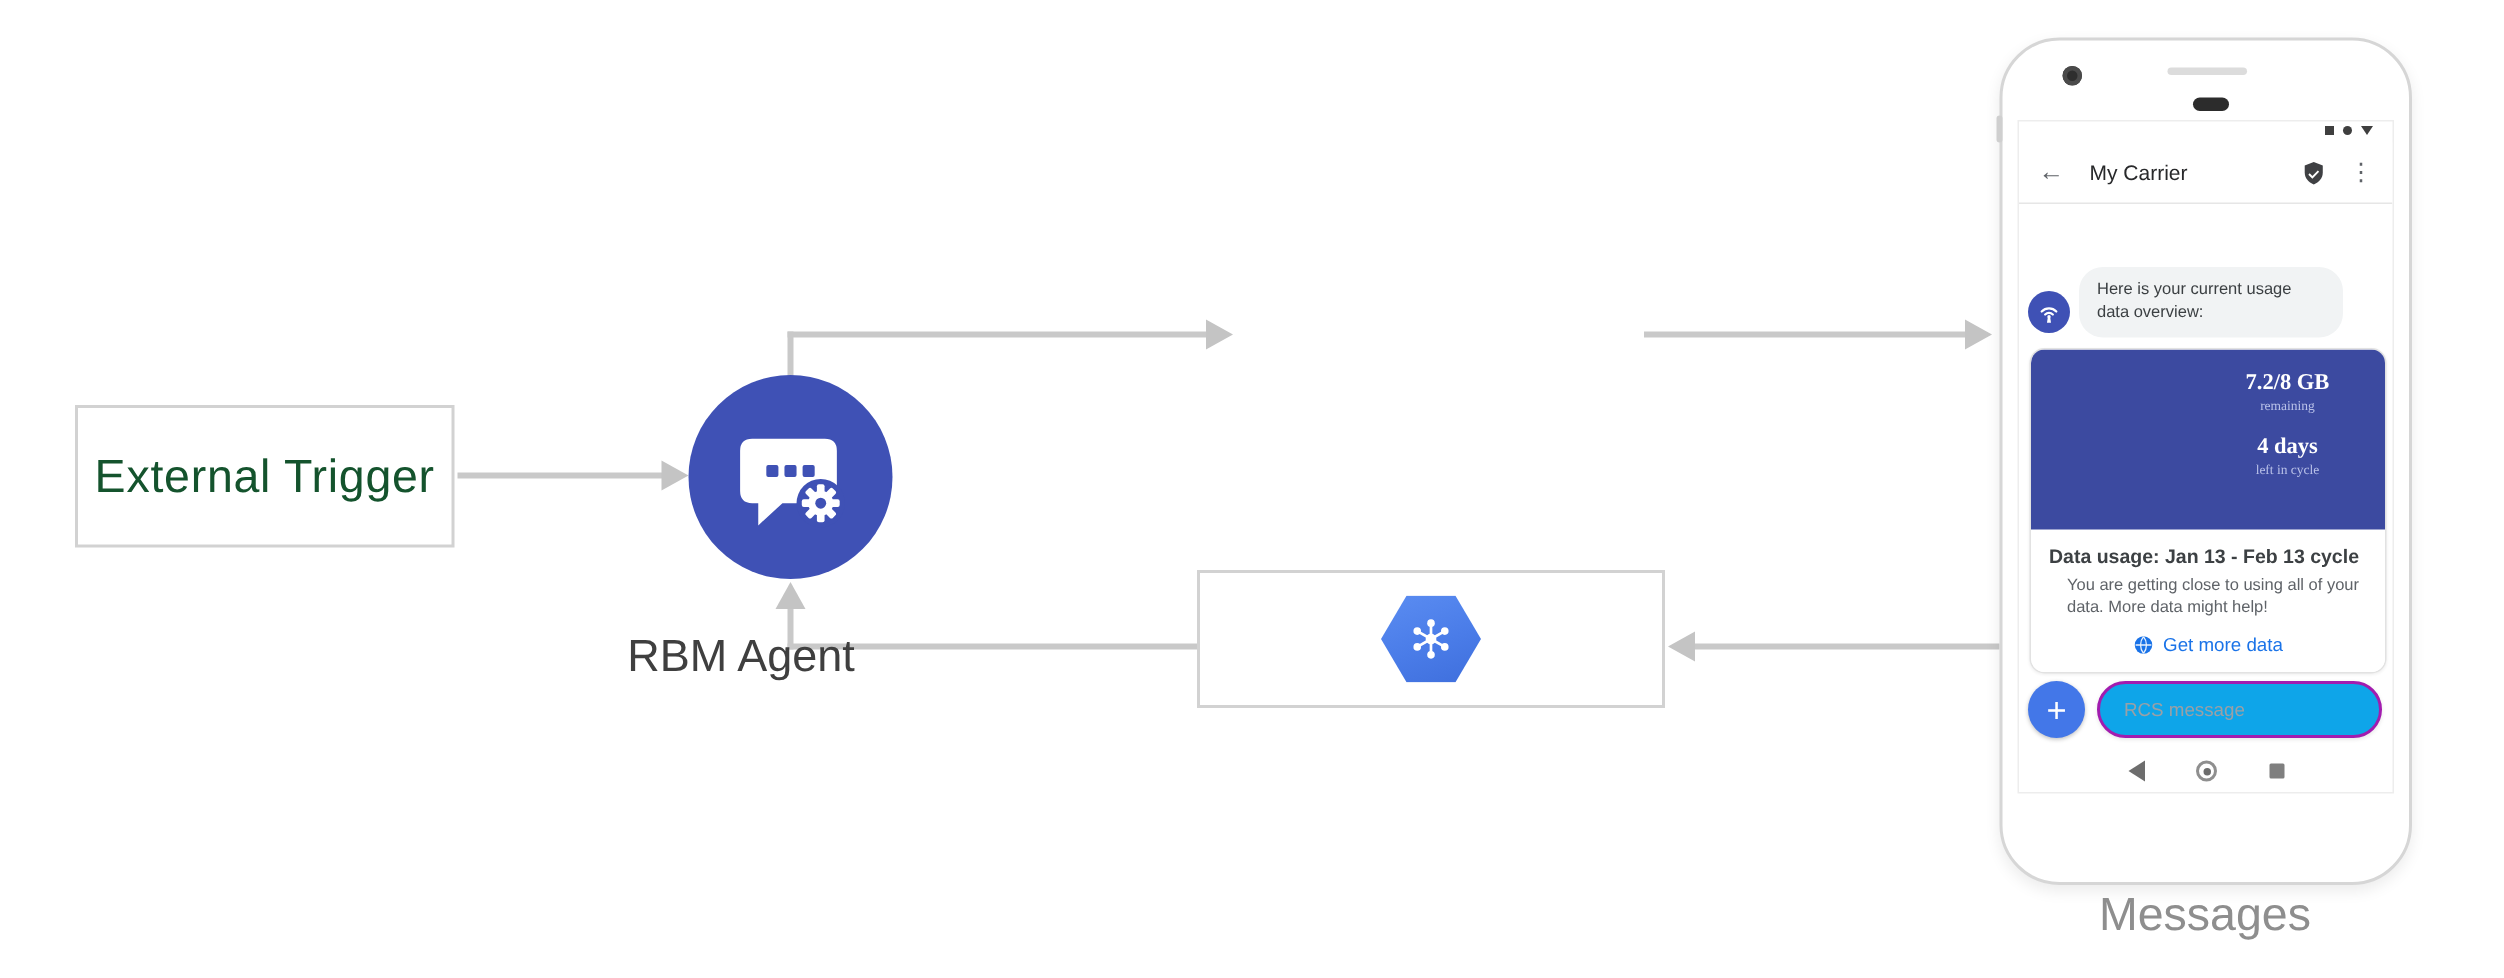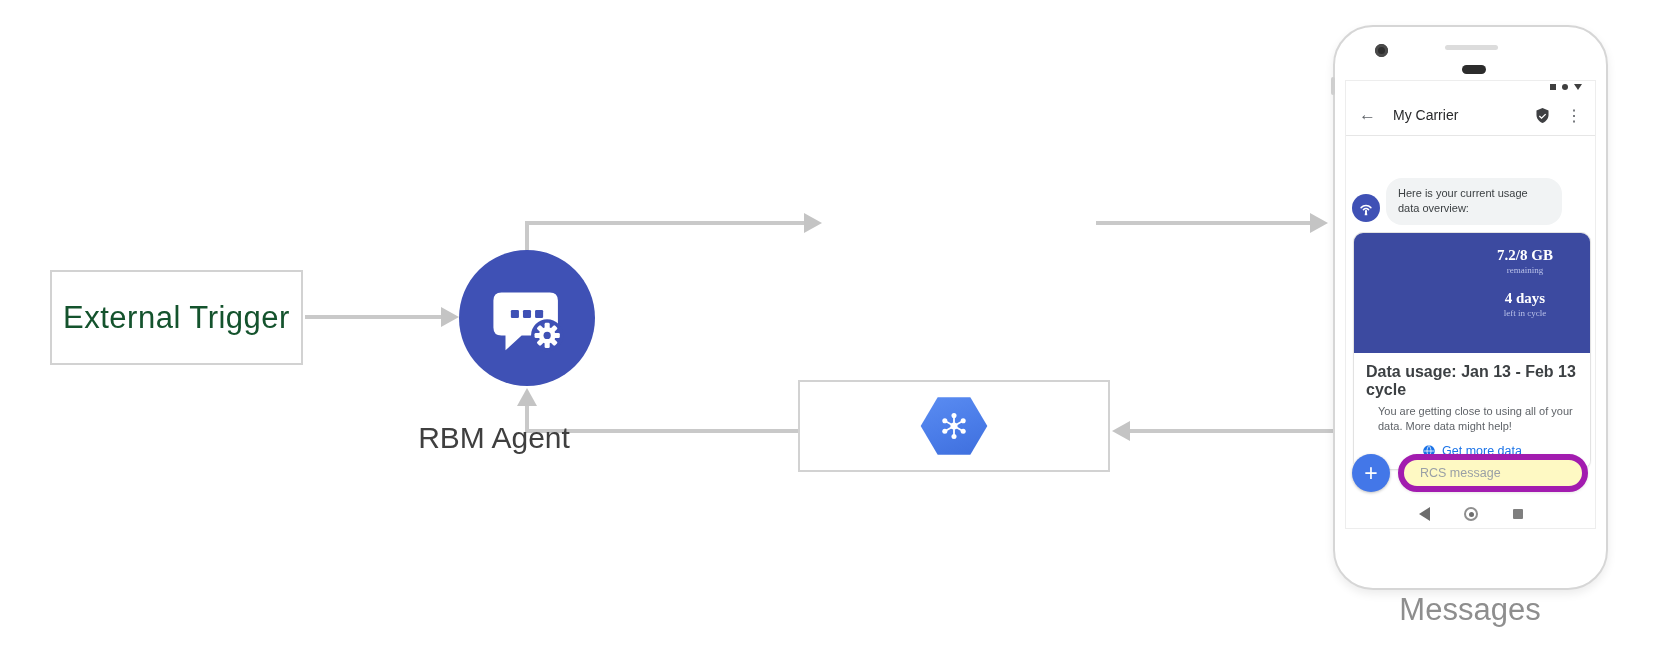--- a/index.html
+++ b/index.html
@@ -84,30 +84,30 @@
   .gauge-wrap { position:absolute; left:8px; top:11px; width:98px; height:98px; }
   .gauge-text { position:absolute; left:0; top:0; width:98px; height:98px;
                 display:flex; align-items:center; justify-content:center; color:#fff; }
   .gauge-text .pct { font-size:27px; font-weight:300; }
   .gauge-text .pctu { font-size:11px; margin-top:12px; }
   .card-stats { position:absolute; left:112px; right:6px; top:14px; text-align:center; color:#fff;font-family:Liberation Serif, serif; }
   .stat-big { font-size:15px; font-weight:700; }
   .stat-small { font-size:9px; color:#b9c1e8; margin-top:1px; }
   .stat-gap { height:15px; }
   .card-bottom { padding:10px 12px 11px; background:#fff; }
-  .cycle-title { font-size:16px; font-weight:700; color:#3c4043; }
+  .cycle-title { font-size:13px; font-weight:700; color:#3c4043; }
   .cycle-body { margin-top:5px; font-size:11px; line-height:1.4; color:#5f6368;margin-left:12px; }
   .card-action { margin-top:9px; display:flex; align-items:center; justify-content:center; gap:6px; cursor:pointer; }
   .card-action span { font-size:12.5px; font-weight:500; color:#1a73e8; }
 
   .plus-btn { position:absolute; left:6px; top:373px; width:38px; height:38px; border-radius:50%;
               background:#4377e8; color:#fff; font-size:23px; display:flex; align-items:center; justify-content:center;
               box-shadow:0 1px 3px rgba(0,0,0,.25); }
-  .rcs-pill { position:absolute; left:52px; top:373px; right:7px; height:38px; background:#fef9c3;
-              border:6px solid #a21caf; border-radius:20px; box-shadow:0 1px 3px rgba(0,0,0,.10);
+  .rcs-pill { position:absolute; left:52px; top:373px; right:7px; height:38px; background:#0ea5e9;
+              border:2px solid #a21caf; border-radius:20px; box-shadow:0 1px 3px rgba(0,0,0,.10);
               display:flex; align-items:center; padding:0 10px 0 16px; }
   .rcs-input { flex:1; border:none; outline:none; font-size:12.5px; color:#3c4043; background:transparent;
                font-family:"Liberation Sans", sans-serif; }
   .rcs-input::placeholder { color:#9aa0a6; }
 
   .nav-bar { position:absolute; left:0; top:418px; width:100%; height:30px;
              display:flex; align-items:center; justify-content:space-evenly; padding:0 38px; }
   .nav-back { width:0; height:0; border-top:7px solid transparent; border-bottom:7px solid transparent;
               border-right:11px solid #6d6d6d; }
   .nav-home { width:14px; height:14px; border:2px solid #8f8f8f; border-radius:50%;

